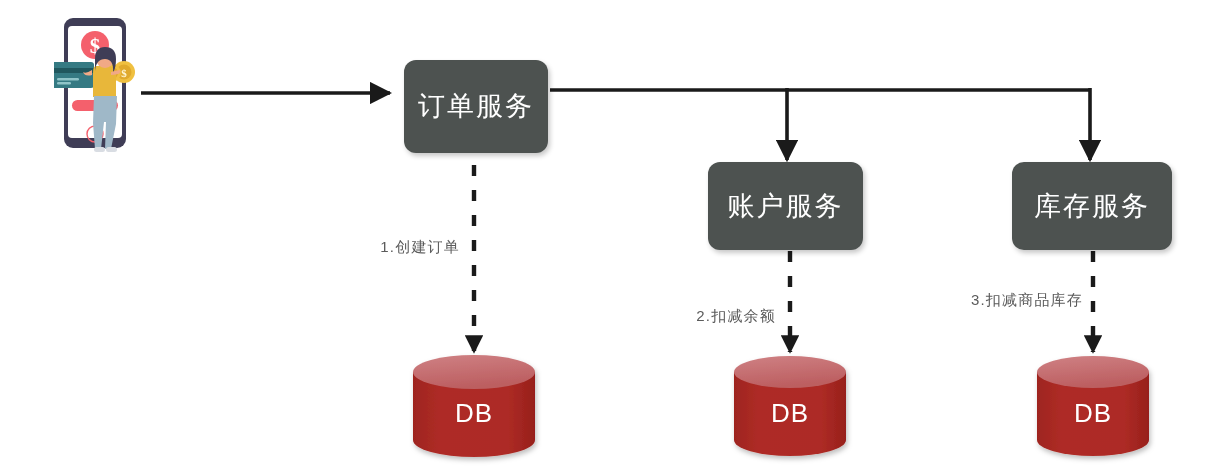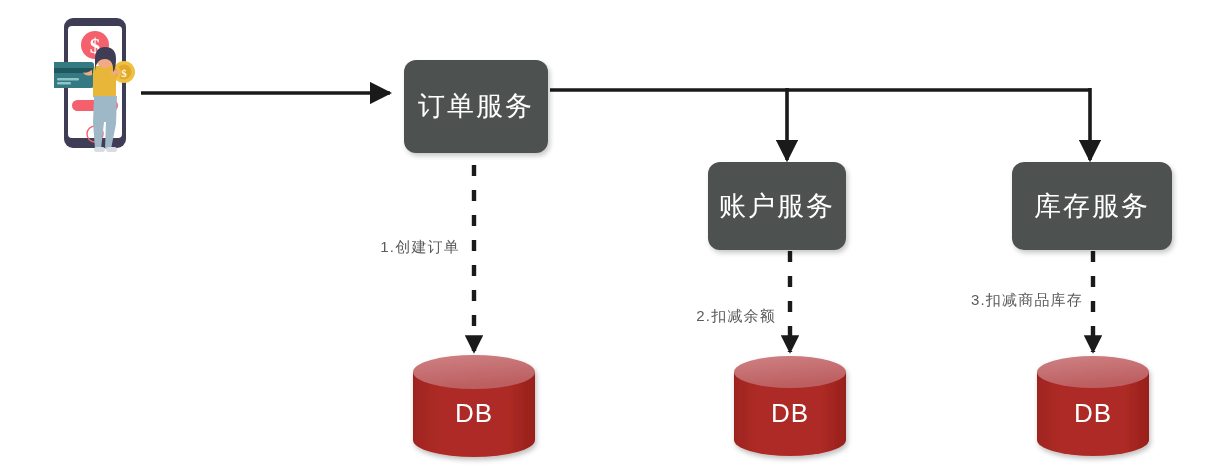--- a/index.html
+++ b/index.html
@@ -112,21 +112,21 @@
     <g filter="url(#softshadow)">
       <path d="M1037 372 v68 a56 16 0 0 0 112 0 v-68 z" fill="url(#dbside)"></path>
       <ellipse cx="1093" cy="372" rx="56" ry="16" fill="url(#dbtop)"></ellipse>
     </g>
   </svg>
 
   <div class="svc" style="left:404px;top:46px;width:144px;height:93px;margin-top:14px;">
     <span>订单服务</span>
   </div>
 
-  <div class="svc" style="left:708px;top:162px;width:138px;height:88px;">
+  <div class="svc" style="left:708px;top:162px;width:155px;height:88px;">
     <span>账户服务</span>
   </div>
 
   <div class="svc" style="left:1012px;top:162px;width:160px;height:88px;">
     <span>库存服务</span>
   </div>
 
   <div class="db" style="left:413px;top:398px;width:122px;">
     <div class="lbl">DB</div>
   </div>

